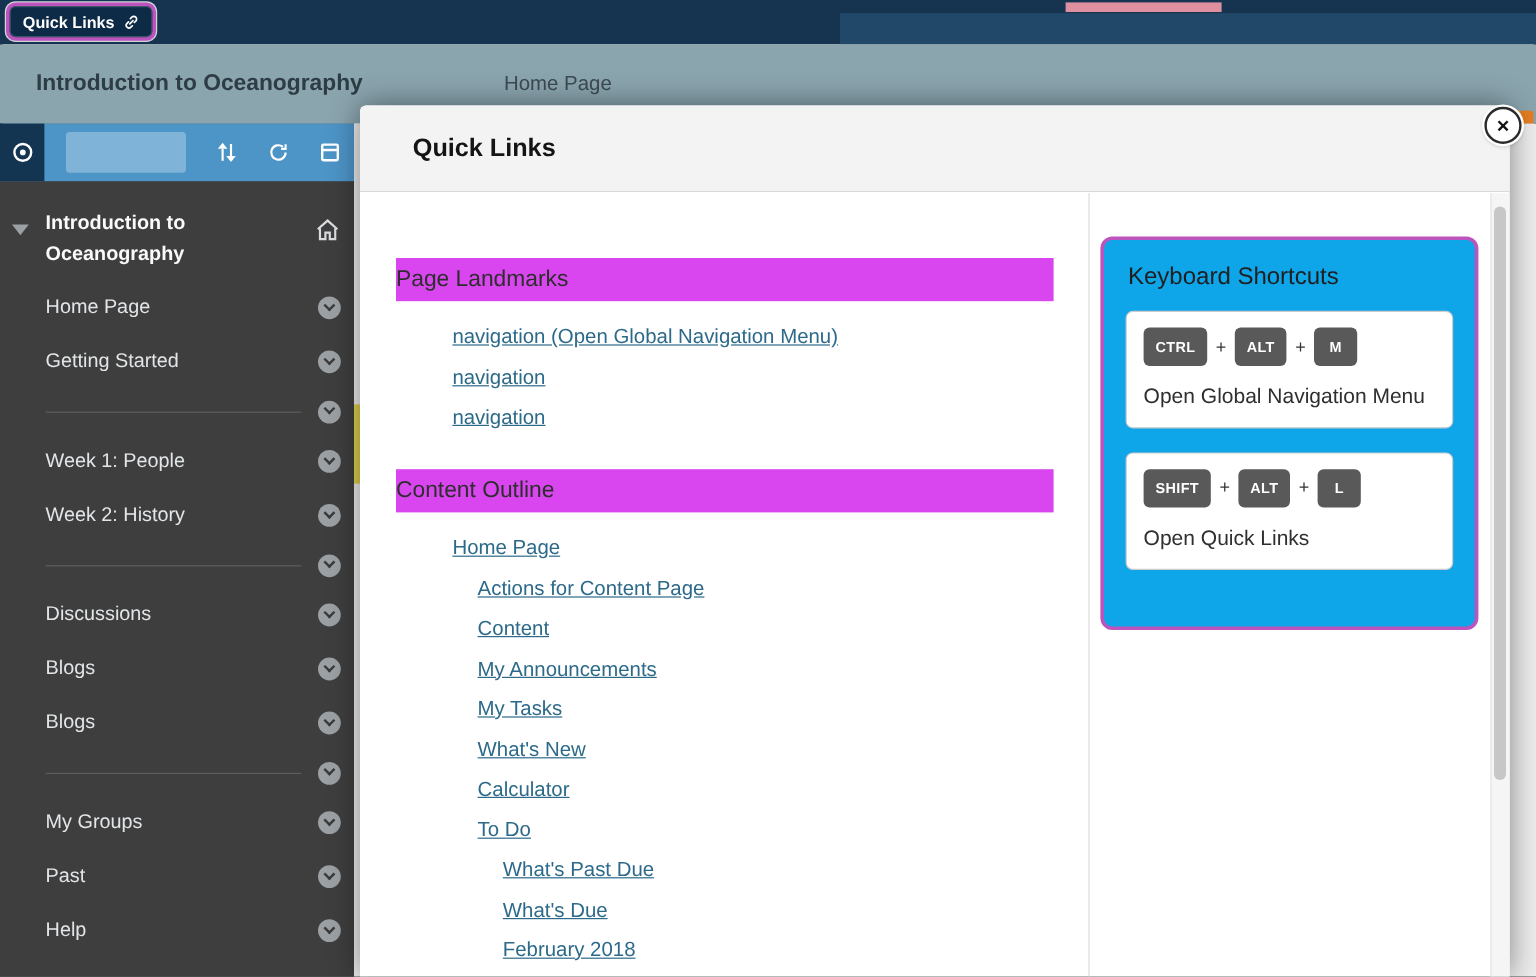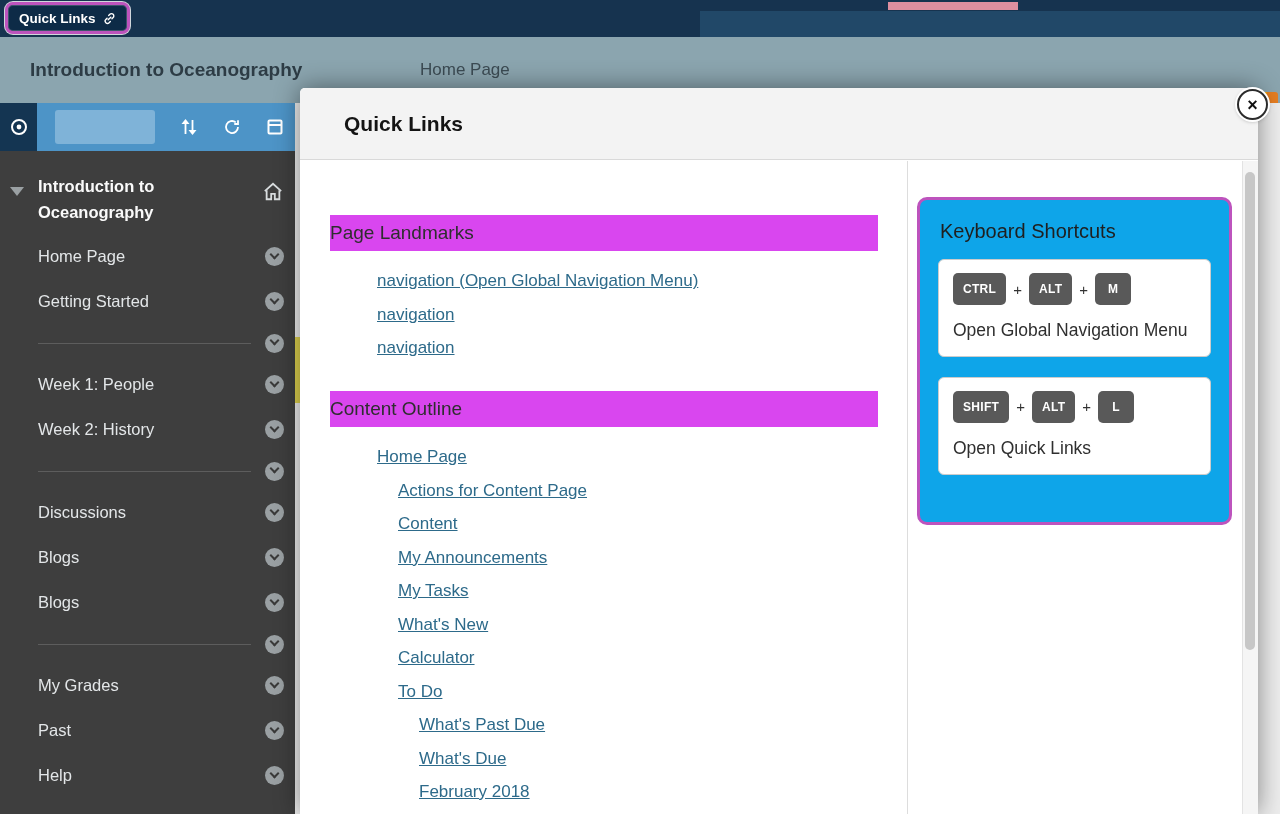--- a/index.html
+++ b/index.html
@@ -226,21 +226,21 @@
         <span class="sb-circle">
             <span class="chev-dark"></span>
           </span>
       </div>
       <div class="sb-div">
         <span class="sb-circle">
             <span class="chev-dark"></span>
           </span>
       </div>
       <div class="sb-item">
-        <span class="sb-label">My Grades</span>
+        <span class="sb-label">My Groups</span>
         <span class="sb-circle">
             <span class="chev-dark"></span>
           </span>
       </div>
       <div class="sb-item">
         <span class="sb-label">Past</span>
         <span class="sb-circle">
             <span class="chev-dark"></span>
           </span>
       </div>

